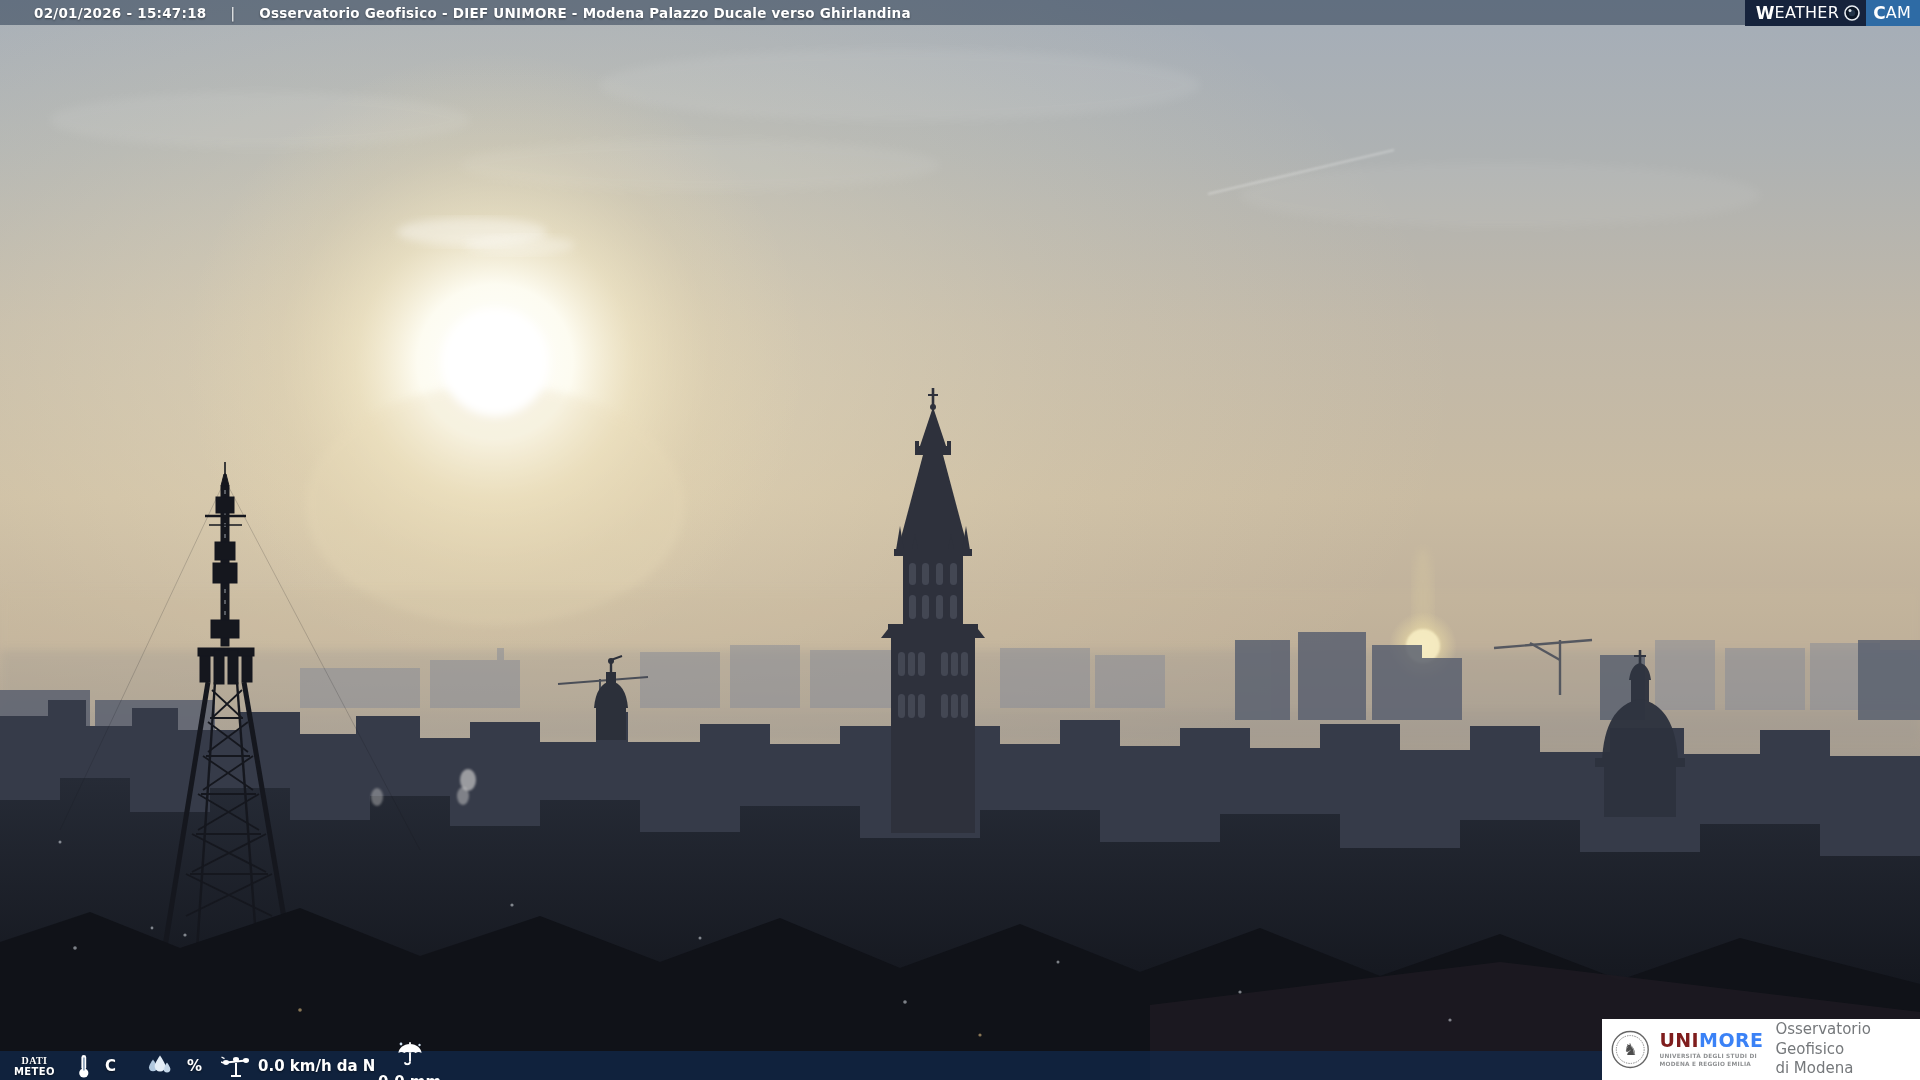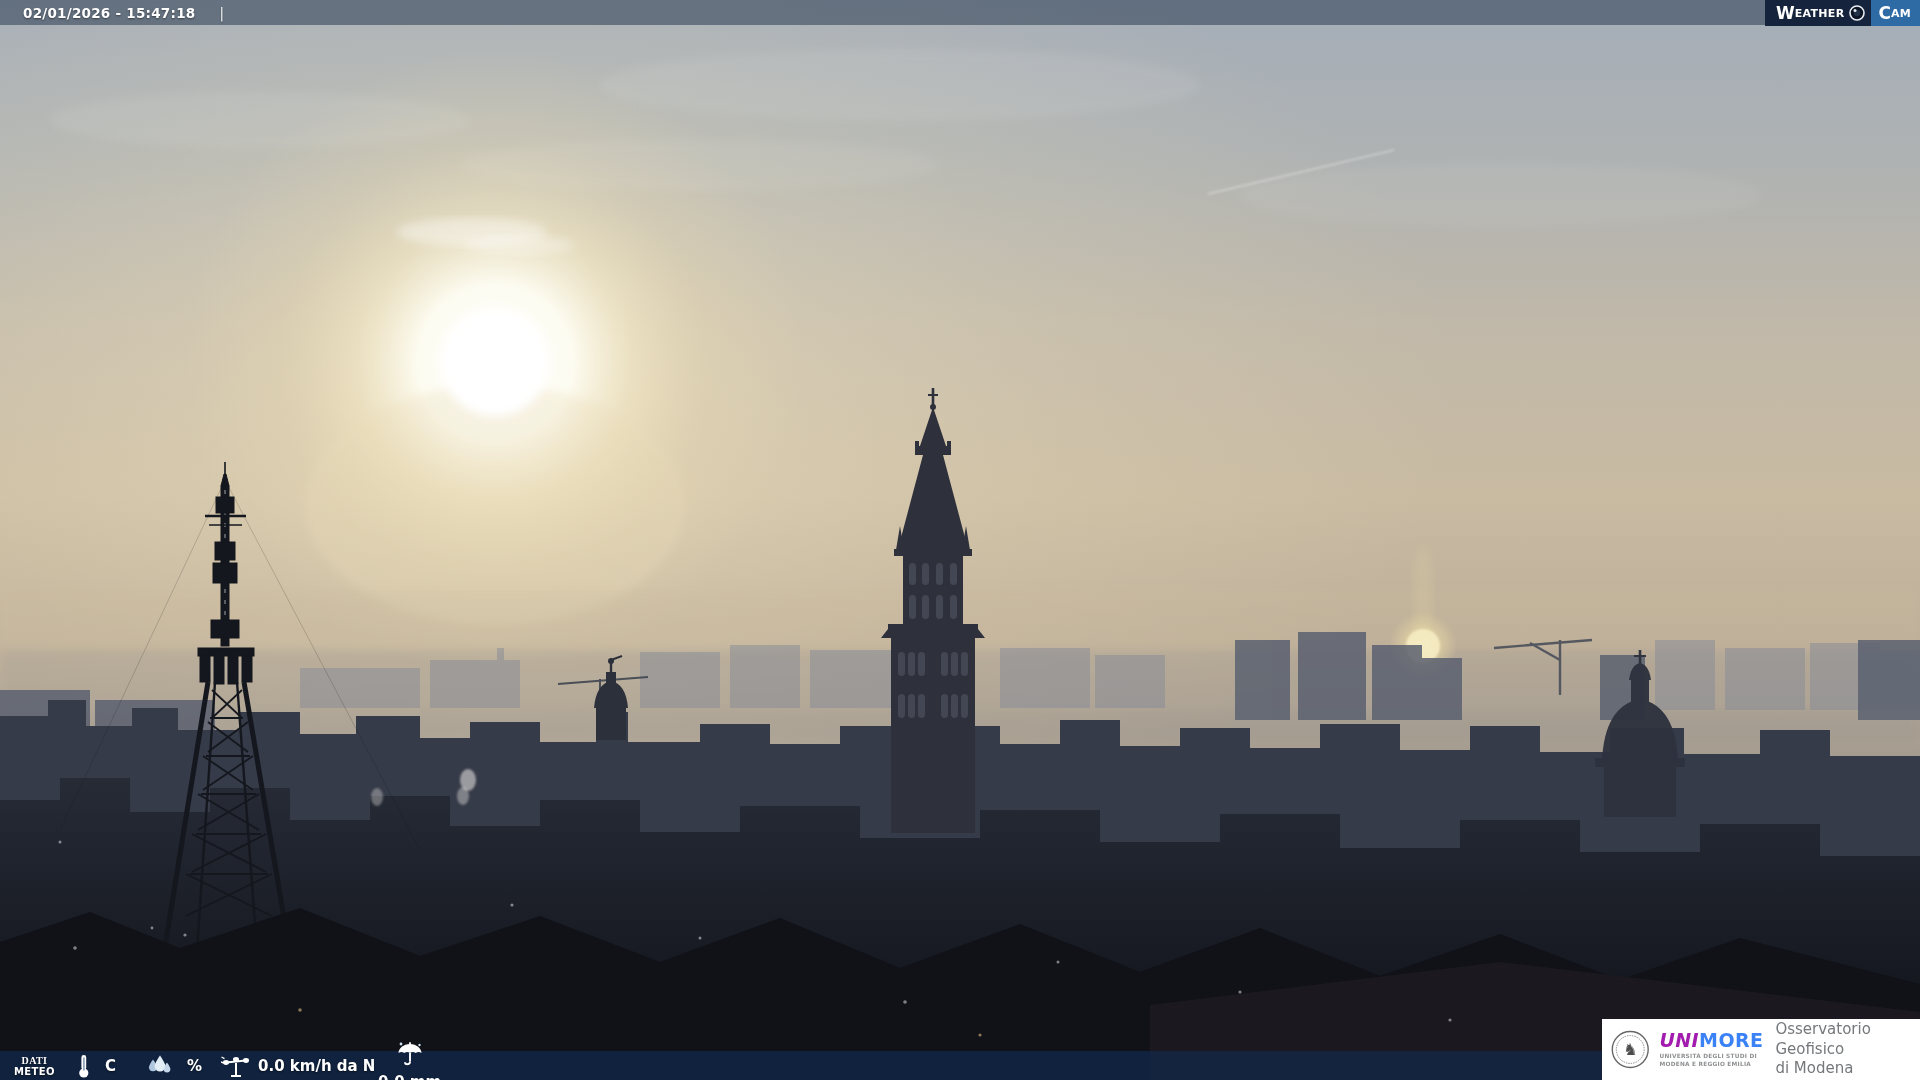--- a/index.html
+++ b/index.html
@@ -6,33 +6,33 @@
   .frame{
     position:relative;width:1920px;height:1080px;overflow:hidden;
     font-family:"DejaVu Sans",sans-serif;background:#9aa3ae;
   }
   .scene{position:absolute;inset:0;display:block;}
 
   
   .topbar{
     position:absolute;top:0;left:0;right:0;height:25px;
     background:rgba(36,54,76,.52);
-    display:flex;align-items:center;padding-left:23px;box-sizing:border-box;
+    display:flex;align-items:center;padding-left:34px;box-sizing:border-box;
     color:#fff;font-weight:bold;font-size:13.5px;letter-spacing:.25px;
     text-shadow:0 1px 2px rgba(0,0,0,.45);white-space:nowrap;z-index:5;
   }
   .topbar .dt{margin-right:24px;}
   .topbar .sep{margin-right:24px;font-weight:normal;opacity:.95;}
 
   
   .wcam{position:absolute;top:0;right:0;height:26px;display:flex;z-index:6;cursor:pointer;}
   .wcam .left{background:#16233c;color:#fff;display:flex;align-items:center;padding:0 6px 0 11px;}
   .wcam .right{background:#2e6ba5;color:#fff;display:flex;align-items:center;padding:0 9px 0 7px;}
   .wcam .big{font-size:17px;font-weight:bold;line-height:1;}
-  .wcam .small{font-size:11px;font-weight:bold;line-height:1;letter-spacing:.3px;}
+  .wcam .small{font-size:16px;font-weight:normal;line-height:1;letter-spacing:.3px;}
   .wcam .lens{margin-left:5px;display:flex;align-items:center;}
 
   
   .meteobar{
     position:absolute;left:0;right:0;bottom:0;height:29px;
     background:rgba(17,42,77,.70);color:#fff;z-index:5;
     text-shadow:0 1px 2px rgba(0,0,0,.5);
   }
   .mitem{position:absolute;top:50%;transform:translateY(-50%);display:flex;align-items:center;gap:7px;
          font-weight:bold;font-size:15px;white-space:nowrap;}
@@ -43,21 +43,21 @@
   .mrain{left:378px;flex-direction:column;}
   .mitem svg{display:block;}
 
   
   .uni-box{
     position:absolute;right:0;bottom:0;width:318px;height:61px;background:#ffffff;
     display:flex;align-items:center;gap:10px;padding-left:9px;box-sizing:border-box;z-index:6;cursor:pointer;
   }
   .uni-brandcol{display:flex;flex-direction:column;justify-content:center;}
   .uni-brand{font-size:19px;font-weight:bold;letter-spacing:.4px;line-height:1;}
-  .uni-brand .uni{color:#a21caf;font-style:italic;}
+  .uni-brand .uni{color:#7f1d1d;}
   .uni-brand .more{color:#3b82f6;}
   .uni-sub{font-size:5.8px;font-weight:bold;color:#8e9092;line-height:1.3;letter-spacing:.25px;margin-top:3px;}
   .uni-org{font-size:15px;color:#75787b;line-height:1.3;margin-left:2px;}
 </style>
 </head>
 <body>
 
 <div class="frame">
 
   <svg class="scene" viewBox="0 0 1920 1080" aria-hidden="true">
@@ -296,20 +296,21 @@
     </g>
     <g fill="#d8b97e" opacity=".6">
       <circle cx="300" cy="1010" r="1.8"></circle>
       <circle cx="980" cy="1035" r="1.6"></circle>
     </g>
   </svg>
 
   <div class="topbar">
     <span class="dt">02/01/2026 - 15:47:18</span>
     <span class="sep">|</span>
+    <span class="ttl">Osservatorio Geofisico - DIEF UNIMORE - Modena Palazzo Ducale verso Ghirlandina</span>
   </div>
 
   <div class="wcam">
     <div class="left">
       <span class="big">W</span>
         <span class="small">EATHER</span>
       <span class="lens">
         <svg width="16" height="16" viewBox="0 0 16 16">
           <circle cx="8" cy="8" r="7" fill="#0c1626" stroke="#e8edf2" stroke-width="1.6"></circle>
           <circle cx="8" cy="8" r="3.2" fill="#223348"></circle>

